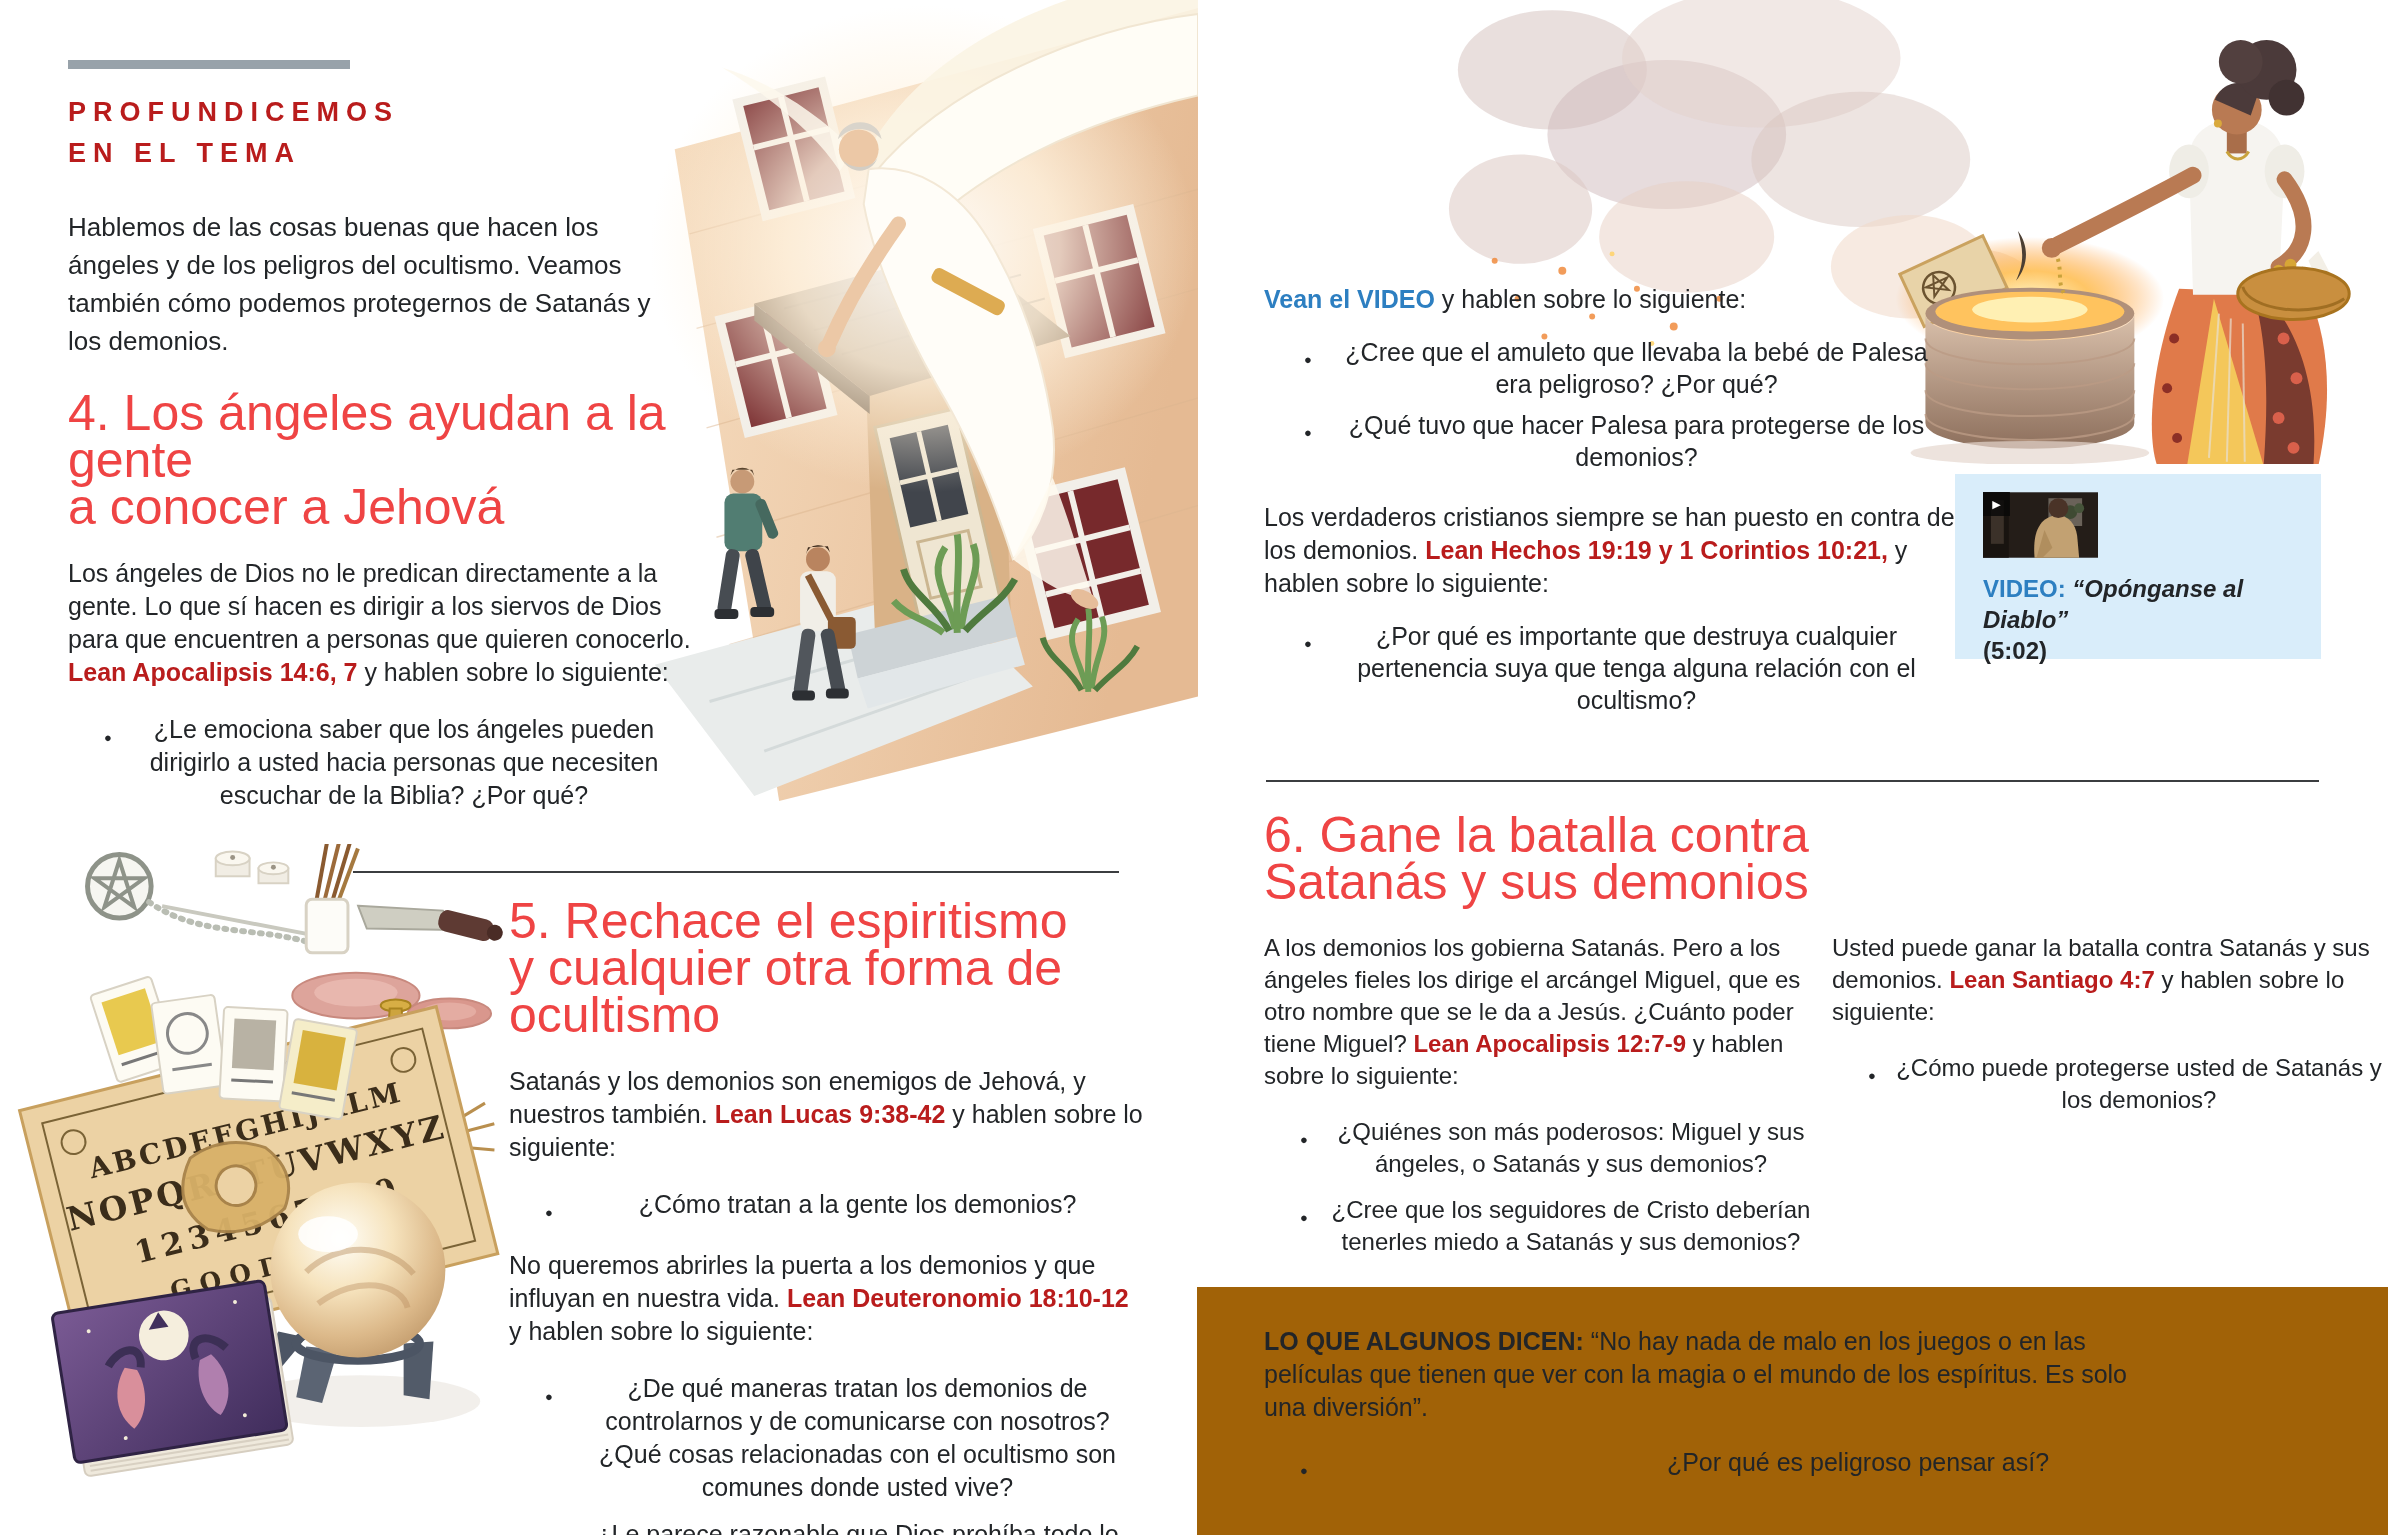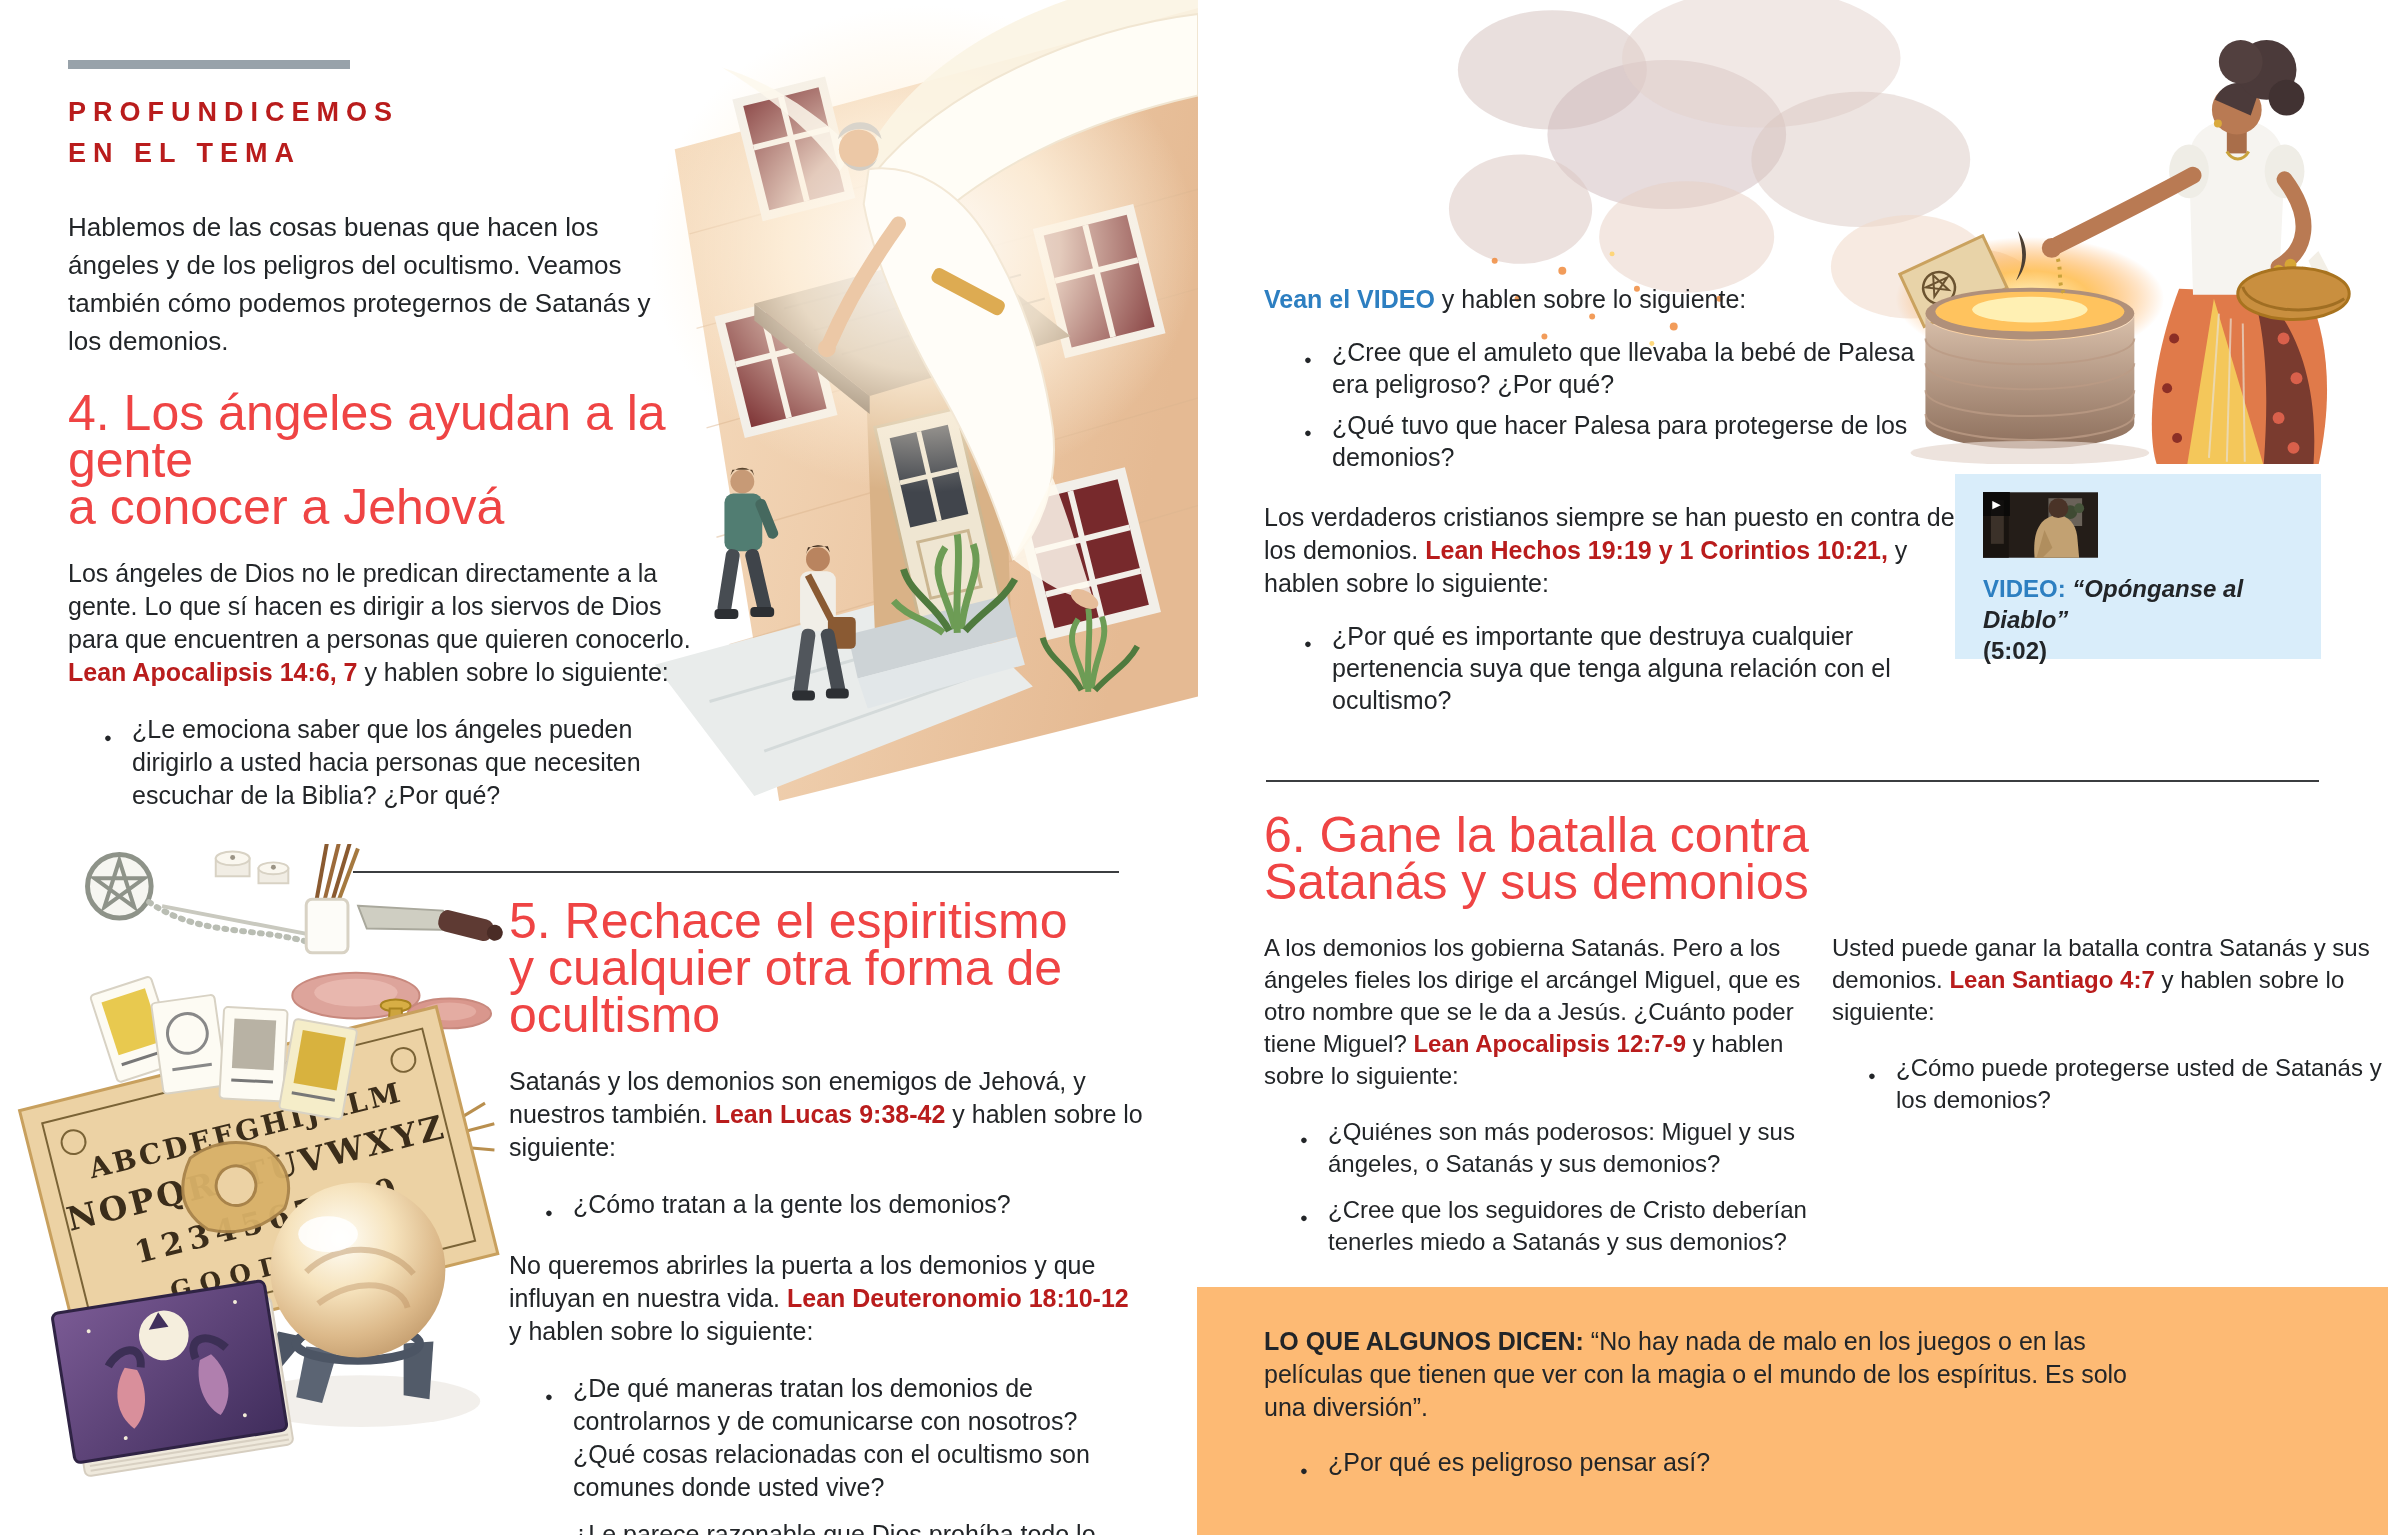--- a/index.html
+++ b/index.html
@@ -11,21 +11,21 @@
   
   .kicker-bar{position:absolute;left:68px;top:60px;width:282px;height:9px;background:#98a2aa;z-index:2;}
   .kicker{position:absolute;left:68px;top:92px;z-index:2;font-size:27px;font-weight:bold;
           letter-spacing:7px;line-height:41px;color:#b91c1c;margin:0;}
   .intro{left:68px;top:182px;width:597px;font-size:26px;line-height:38px;}
 
   
   h2.coral{font-size:50px;line-height:47px;font-weight:normal;color:#ef4444;margin:0 0 26px 0;}
   p.body{font-size:25px;line-height:33px;margin:0 0 24px 0;}
   ul.bullets{list-style:none;margin:4px 0 28px 36px;padding:0;}
-  ul.bullets li{position:relative;padding-left:28px;margin-bottom:14px;font-size:25px;line-height:33px;}
+  ul.bullets li{position:relative;padding-left:28px;margin-bottom:14px;font-size:25px;line-height:33px;text-align:center;}
   ul.bullets li::before{content:"●";position:absolute;left:0;top:8px;font-size:13px;color:#222528;}
   .link{color:#b91c1c;font-weight:bold;cursor:pointer;}
   .blue{color:#2d7fc1;font-weight:bold;cursor:pointer;text-align:right;}
   .ital{font-style:italic;}
   .b{font-weight:bold;}
 
   .sec4{left:68px;top:390px;width:642px;}
   .sec4 p.body{width:639px;}
   .sec4 ul.bullets{width:572px;}
 
@@ -51,21 +51,21 @@
   
   .video-box{position:absolute;left:1955px;top:474px;width:366px;height:185px;background:#d9edfa;z-index:2;}
   .thumb{position:absolute;left:28px;top:18px;width:115px;height:66px;cursor:pointer;}
   .thumb svg{display:block;width:100%;height:100%;}
   .play{position:absolute;left:0;top:0;width:27px;height:24px;background:rgba(8,8,8,.8);
         color:#fff;font-size:11px;display:flex;align-items:center;justify-content:center;}
   .video-caption{position:absolute;left:28px;top:99px;width:328px;margin:0;
                  font-size:24px;line-height:31px;font-weight:bold;cursor:pointer;}
 
   
-  .callout{position:absolute;left:1197px;top:1287px;width:1191px;height:249px;background:#fdba74;
+  .callout{position:absolute;left:1197px;top:1287px;width:1191px;height:249px;background:#a16207;
            z-index:1;box-sizing:border-box;padding:38px 0 8px 67px;}
   .callout p.body{width:910px;margin-bottom:22px;}
   .callout ul.bullets{margin-left:36px;}
 
   svg text{user-select:none;}
 </style>
 </head>
 <body>
 
 <div class="page">

